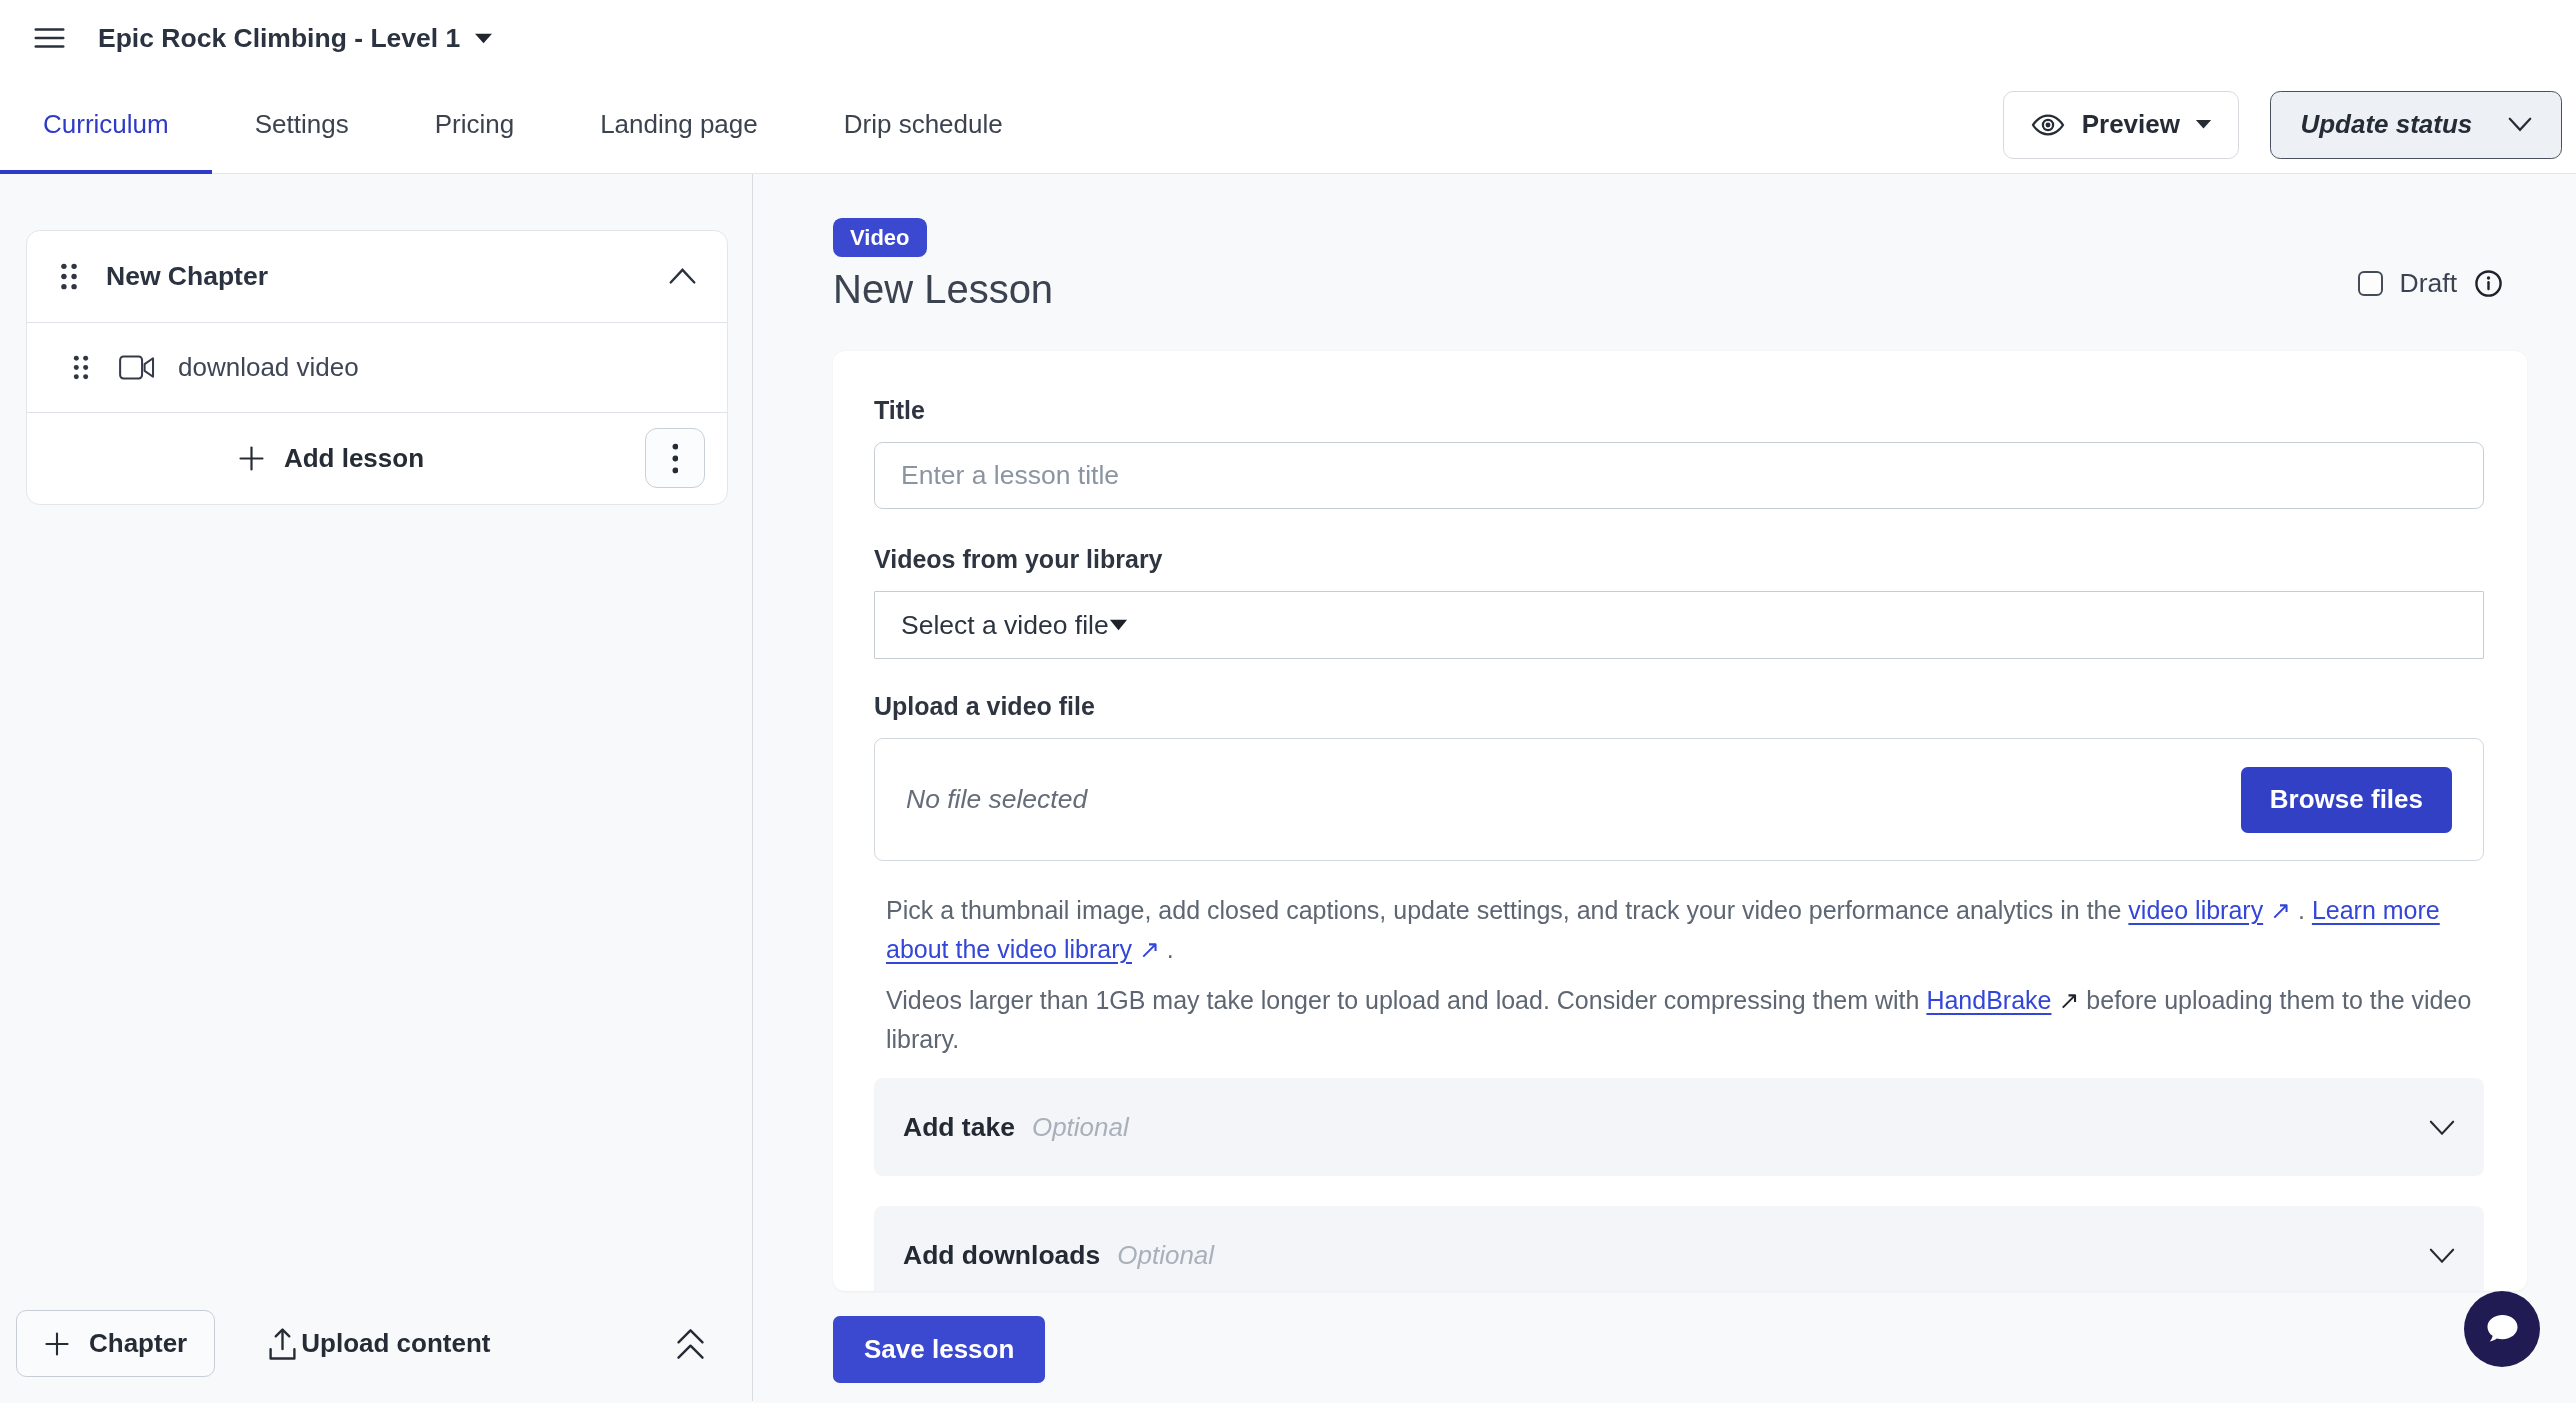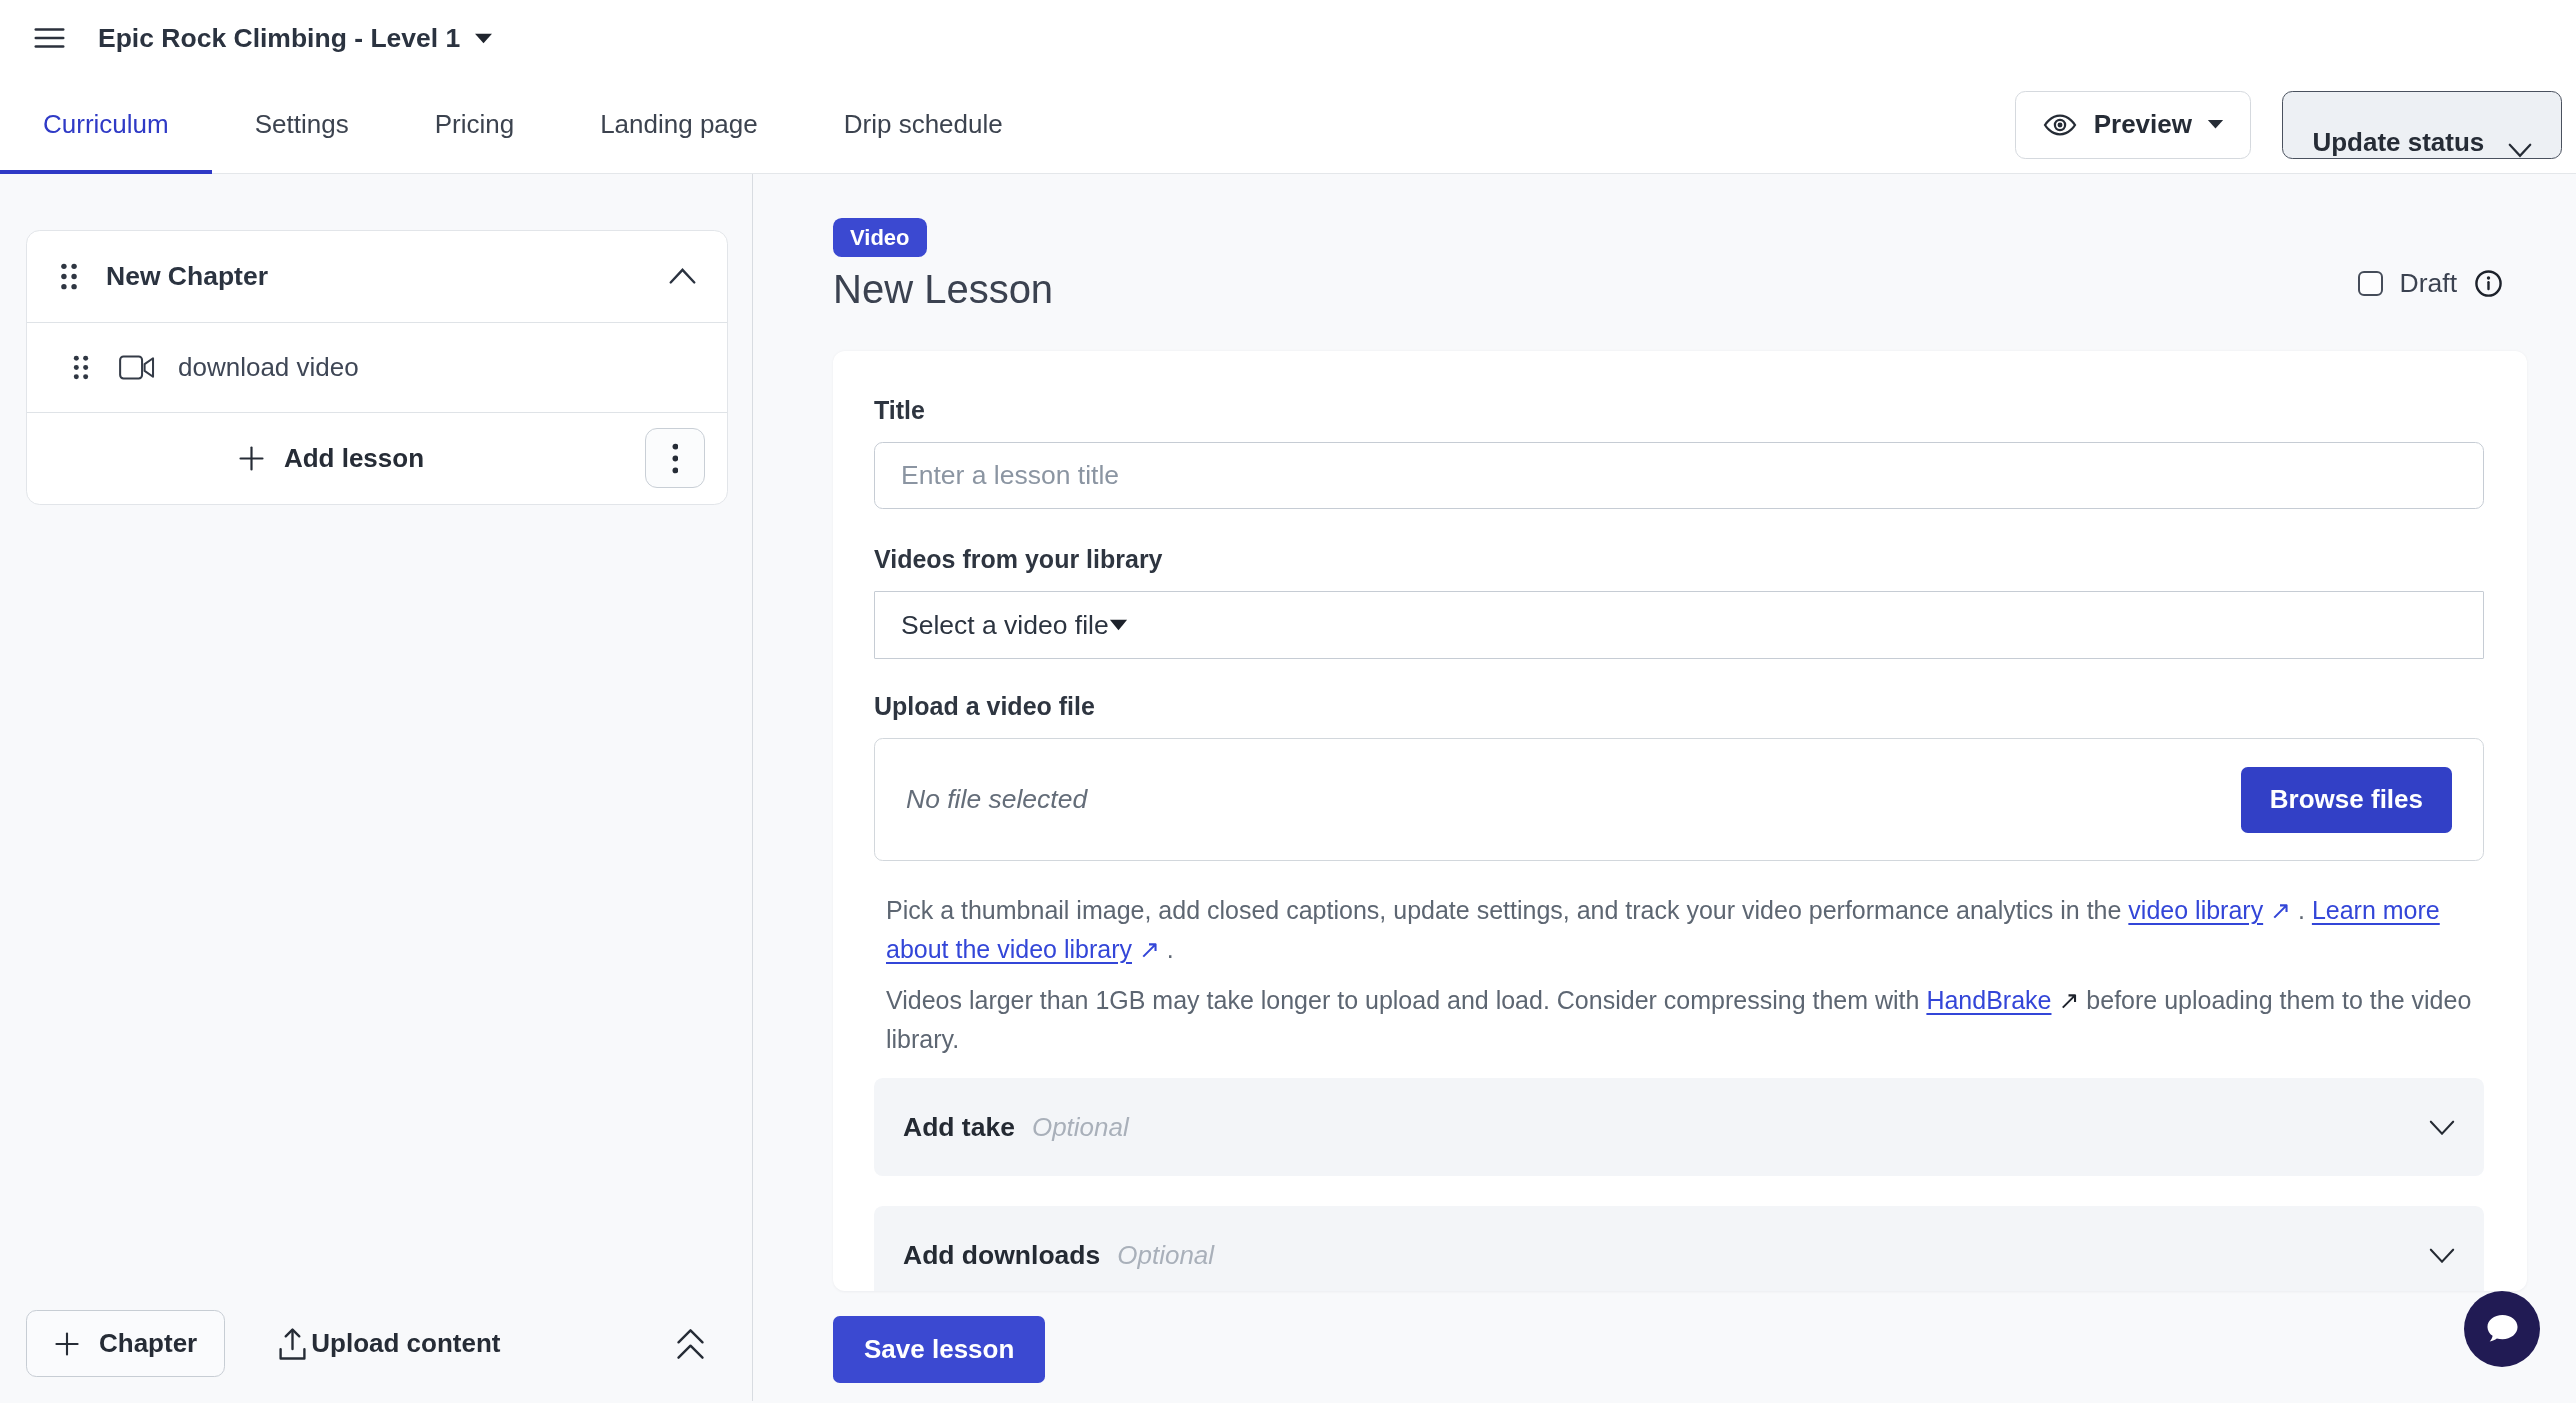--- a/index.html
+++ b/index.html
@@ -37,22 +37,22 @@
     height: 5.1px; background: #2f3ac6;
   }
   .tabbar-actions { margin-left: auto; display: flex; align-items: center; gap: 31px; }
   .btn-preview {
     height: 68px; padding: 0 26px; border: 0.9px solid #d5d9de; border-radius: 10.3px;
     background: #ffffff; display: flex; align-items: center; gap: 15.4px;
     font-weight: 700; font-size: 26px; color: #262c36; cursor: pointer;
   }
   .btn-update {
     height: 68px; padding: 0 29px; background: #edf0f4; border: 1.7px solid #4a515e;
-    border-radius: 10.3px; display: flex; align-items: flex-end; gap: 24px;
-    font-weight: 700; font-size: 26px; color: #262c36; cursor: pointer;
+    border-radius: 10.3px; display: flex; align-items: center; gap: 36px;
+    font-weight: 700; font-size: 26px; color: #262c36; cursor: pointer; font-style: italic;
   }
 
   
   .body-row { display: flex; height: 1227px; }
   .sidebar {
     width: 753px; flex-shrink: 0; background: #f8f9fb;
     border-right: 1.7px solid #d8dce1; position: relative;
   }
 
   
@@ -77,21 +77,21 @@
   }
   .plus-icon { color: #262c36; }
   .kebab-btn {
     position: absolute; right: 22px; top: 50%; transform: translateY(-50%);
     width: 60px; height: 60px; border: 0.9px solid #c9cfd6; border-radius: 12px;
     background: #fbfcfd; display: flex; align-items: center; justify-content: center; cursor: pointer;
   }
 
   
   .sidebar-footer {
-    position: absolute; left: 26px; right: 24px; bottom: 24px;
+    position: absolute; left: 16px; right: 24px; bottom: 24px;
     display: flex; align-items: center;
   }
   .chapter-btn {
     height: 67px; padding: 0 27px; border: 0.9px solid #c7cdd4; border-radius: 10.3px;
     background: #fafbfd; display: flex; align-items: center; gap: 19px;
     font-size: 26px; font-weight: 700; color: #262c36; cursor: pointer; font-family: inherit;
   }
   .upload-btn {
     margin-left: 46px; display: flex; align-items: center; gap: 3px;
     font-size: 26px; font-weight: 700; color: #262c36; cursor: pointer; background: none; border: none;

